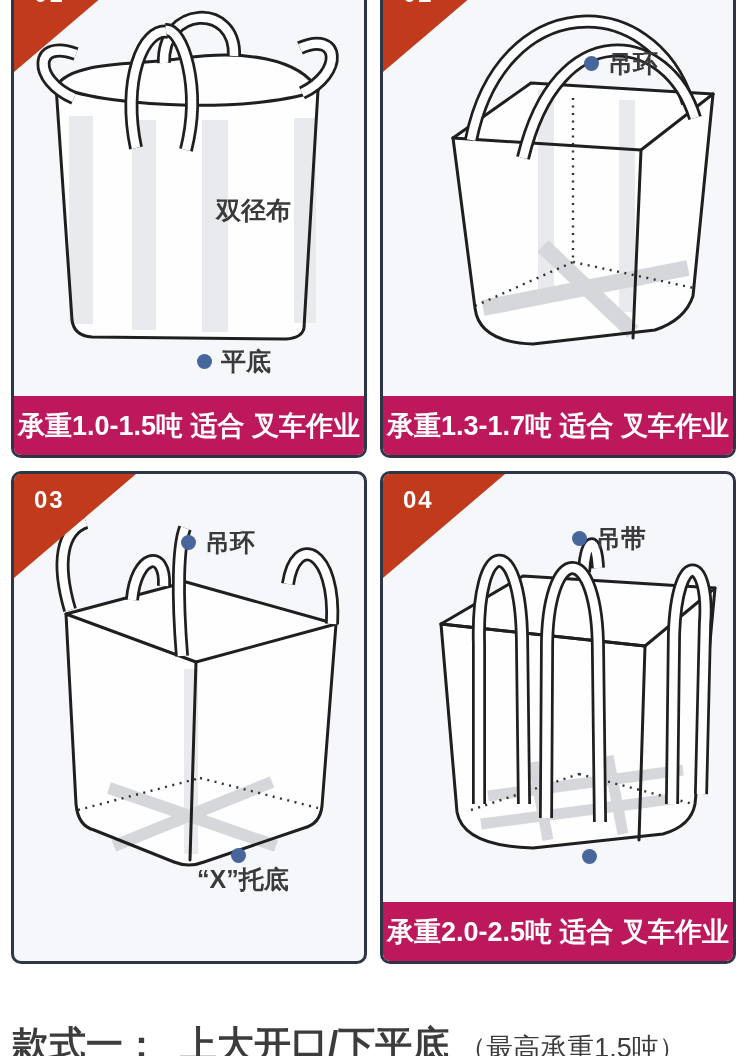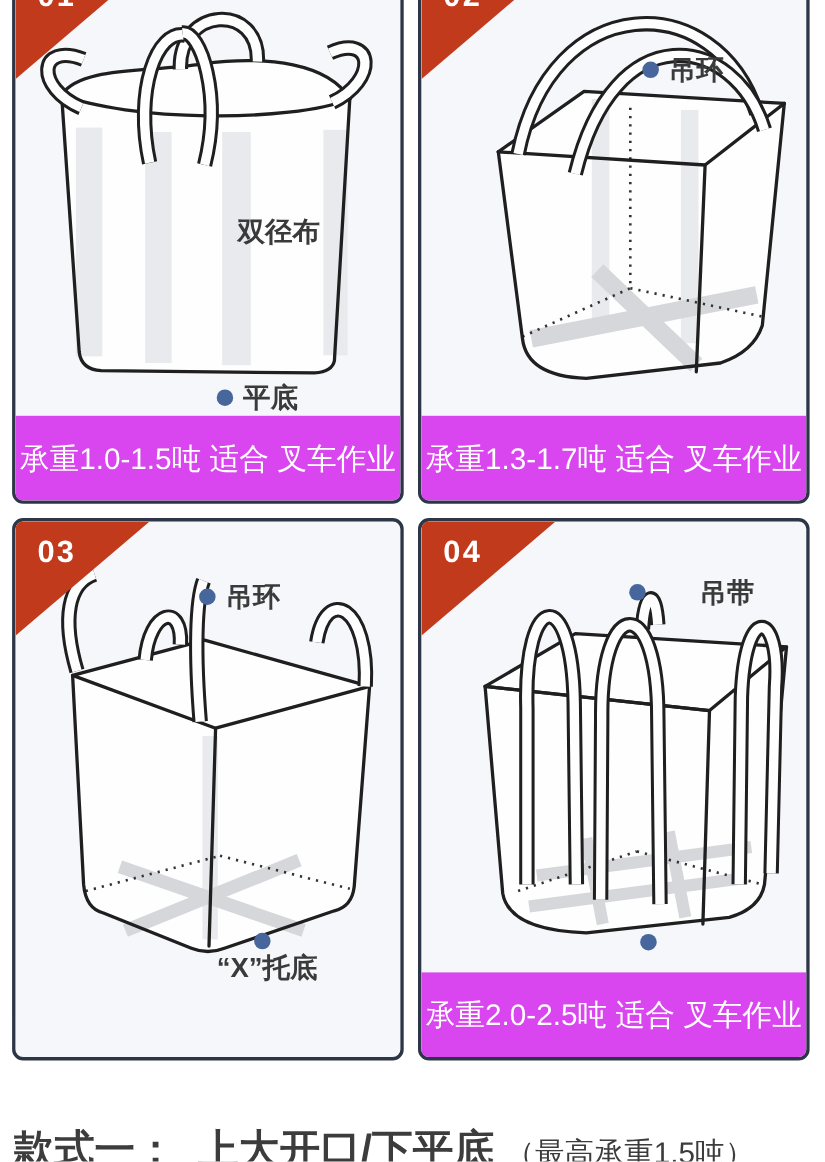--- a/index.html
+++ b/index.html
@@ -29,39 +29,39 @@
   .bag{position:absolute;left:0;top:0;}
   .ribbon{
     position:absolute;left:0;top:0;
     width:122px;height:104px;
     background:#c23a1c;
     -webkit-clip-path:polygon(0 0,100% 0,0 100%);
     clip-path:polygon(0 0,100% 0,0 100%);
   }
   .num{
     position:absolute;left:20px;top:12px;
-    font-size:28px;font-weight:800;letter-spacing:2px;
+    font-size:24px;font-weight:800;letter-spacing:2px;
     color:#ffffff;
   }
   .label{
     position:absolute;
     display:flex;align-items:center;
     white-space:nowrap;
     font-size:25px;font-weight:bold;color:#3a3a3a;
   }
   .dot{
     display:inline-block;flex:none;
     width:15px;height:15px;border-radius:50%;
     background:#47679c;margin-right:9px;
   }
   .bar{
-    position:absolute;left:0;right:0;bottom:0;height:77px;
-    background:#d946ef;
+    position:absolute;left:0;right:0;bottom:0;height:59px;
+    background:#be185d;
     display:flex;align-items:center;justify-content:center;
-    color:#ffffff;font-size:27px;
+    color:#ffffff;font-size:27px;font-weight:bold;
   }
   .footer{
     position:absolute;left:12px;top:1024px;
     color:#3c3c3c;white-space:nowrap;line-height:1.15;
   }
   .footer .t1{font-size:37px;font-weight:bold;}
   .footer .t2{font-size:37px;font-weight:bold;margin-left:20px;}
   .footer .t3{font-size:27px;margin-left:10px;}
   
   .fw{fill:#fefefe;stroke:none;}
@@ -214,21 +214,21 @@
         <use href="#p4d" class="wt"></use>
       <use href="#p4a" class="bk"></use>
         <use href="#p4a" class="wt"></use>
       <use href="#p4b" class="bk"></use>
         <use href="#p4b" class="wt"></use>
       <use href="#p4c" class="bk"></use>
         <use href="#p4c" class="wt"></use>
     </svg>
     <div class="ribbon"></div>
     <div class="num">04</div>
-    <div class="label" style="left:189px;top:48px;gap:40px;">
+    <div class="label" style="left:189px;top:48px;">
       <span class="dot"></span>
       <span>吊带</span>
     </div>
     <div class="label" style="left:199px;top:375px;">
       <span class="dot"></span>
     </div>
     <div class="bar">
       <span>承重2.0-2.5吨 适合 叉车作业</span>
     </div>
   </div>

